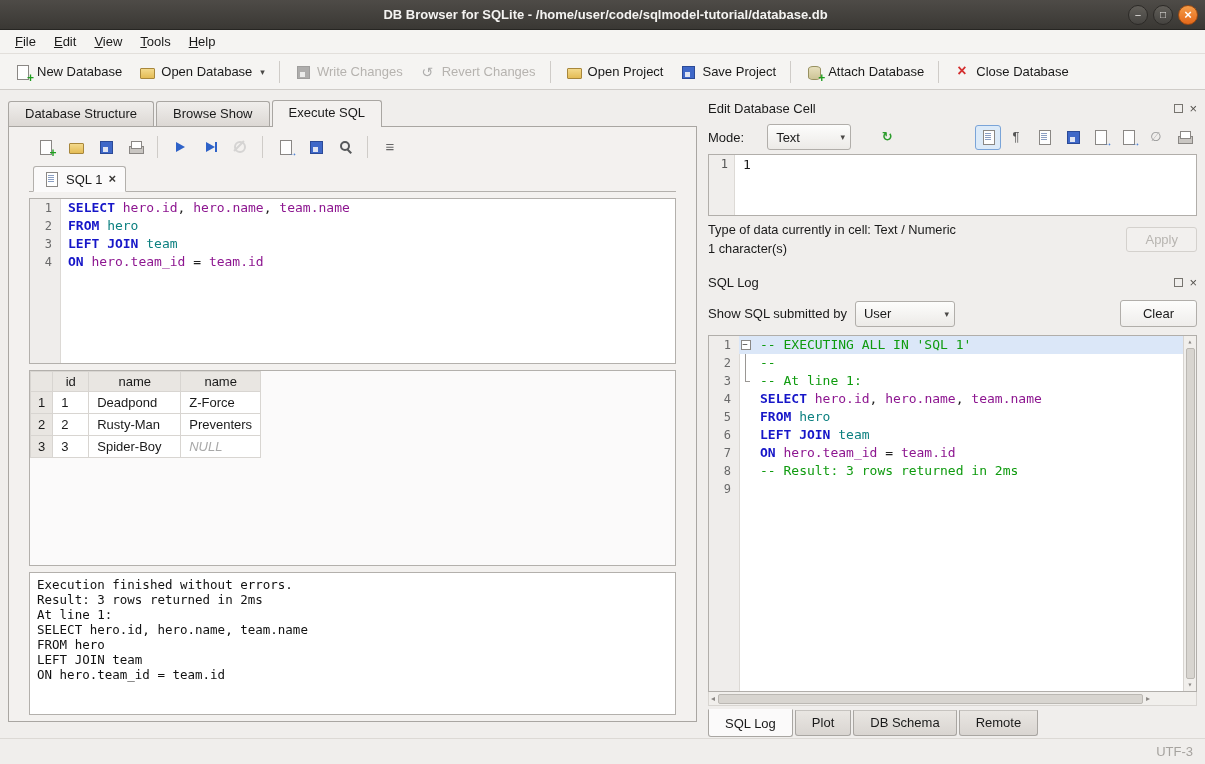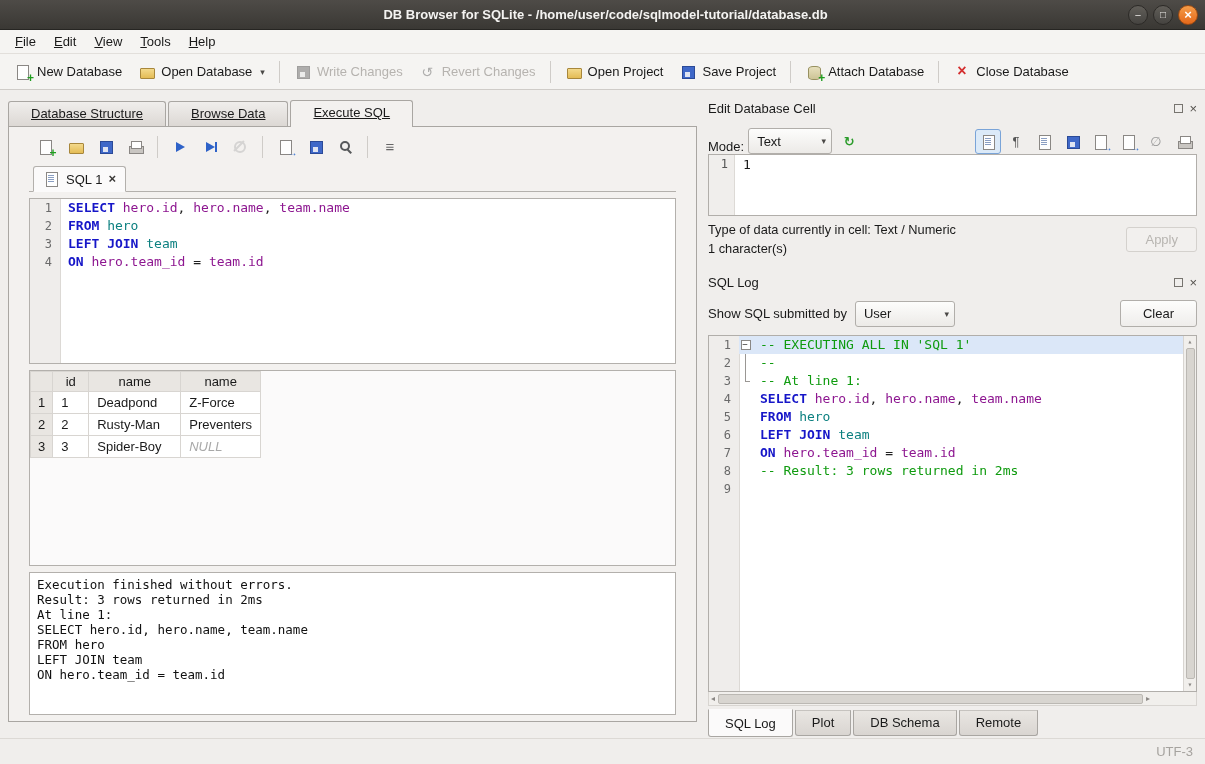--- a/index.html
+++ b/index.html
@@ -58,22 +58,22 @@
   .wrap::before{content:"¶";color:#555;}
   .nullg::before{content:"∅";color:#999;}
 
   
   .main{flex:1;display:flex;min-height:0;}
   .left{width:702px;flex:none;display:flex;flex-direction:column;min-height:0;padding:8px 5px 16px 8px;}
   .right{flex:1;display:flex;flex-direction:column;min-width:0;min-height:0;padding:6px 8px 0 6px;}
 
   
   .mtabs{height:28px;flex:none;display:flex;align-items:flex-end;}
-  .mtab{padding:4px 22px 5px;border:1px solid #a9a6a2;border-bottom:none;border-radius:3px 3px 0 0;
-        background:linear-gradient(#f0eeec,#dcd8d4);margin-right:2px;white-space:nowrap;text-decoration:underline;}
+  .mtab{padding:4px 16px 5px;border:1px solid #a9a6a2;border-bottom:none;border-radius:3px 3px 0 0;
+        background:linear-gradient(#f0eeec,#dcd8d4);margin-right:2px;white-space:nowrap;}
   .mtab.active{background:#f3f1ef;margin-bottom:-1px;padding-bottom:7px;position:relative;z-index:2;}
   .frame{flex:1;min-height:0;border:1px solid #a9a6a2;background:#f3f1ef;display:flex;flex-direction:column;padding:4px 20px 6px;}
   .sqltb{height:32px;flex:none;display:flex;align-items:center;gap:2px;padding-left:2px;}
   .tbtn2{width:28px;height:24px;display:flex;align-items:center;justify-content:center;border-radius:3px;}
   .sqltabs{height:29px;flex:none;display:flex;align-items:flex-end;border-bottom:1px solid #b3b0ac;}
   .stab{display:inline-flex;align-items:center;gap:6px;background:#fbfafa;border:1px solid #b3b0ac;border-bottom:1px solid #fbfafa;
         margin:0 0 -1px 4px;padding:4px 9px;border-radius:3px 3px 0 0;position:relative;z-index:1;}
   .tabx{color:#3a3836;font-weight:bold;font-size:13px;line-height:12px;}
 
   
@@ -111,21 +111,21 @@
   
   .mbox{flex:1;min-height:0;border:1px solid #b3b0ac;margin:6px 0 0;background:#fff;padding:4px 7px;
         font-family:"DejaVu Sans Mono","Liberation Mono",monospace;font-size:12.5px;line-height:15px;color:#111;overflow:hidden;}
 
   
   .dockhead{height:24px;flex:none;display:flex;align-items:center;}
   .dockhead .t{flex:1;}
   .dockhead.mt{margin-top:12px;}
   .dkfloat{width:9px;height:9px;border:1px solid #77746f;display:inline-block;flex:none;}
   .dkclose{font-size:13px;color:#55524e;line-height:11px;display:inline-block;margin-left:6px;flex:none;}
-  .moderow{height:34px;flex:none;display:flex;align-items:flex-end;gap:4px;}
+  .moderow{height:34px;flex:none;display:flex;align-items:center;gap:23px;}
   .combo{display:flex;align-items:center;height:26px;border:1px solid #b1aeaa;border-radius:3px;
          background:linear-gradient(#fdfdfc,#eceae7);padding:0 5px 0 8px;flex:none;}
   .combo .val{flex:1;}
   .iconbtn{width:26px;height:25px;display:flex;align-items:center;justify-content:center;border-radius:3px;border:1px solid transparent;}
   .iconbtn.active{border:1px solid #7aa4d8;background:#dceaf8;}
   .cellicons{margin-left:auto;display:flex;align-items:center;gap:2px;}
   .cellbox{height:62px;flex:none;border:1px solid #b1aeaa;background:#fff;display:flex;
            font-family:"DejaVu Sans Mono","Liberation Mono",monospace;font-size:13px;}
   .cellgut{width:26px;flex:none;background:#f0eeec;border-right:1px solid #dddad6;text-align:right;padding:2px 6px 0 0;color:#555;font-size:12px;}
   .cellcontent{padding:2px 8px;white-space:pre;}
@@ -213,21 +213,21 @@
         <span class="ic icchar closex"></span>
         <span>Close Database</span>
       </div>
     </div>
 
   <div class="main">
 
     <div class="left">
       <div class="mtabs">
           <div class="mtab">Database Structure</div>
-          <div class="mtab">Browse Data</div>
+          <div class="mtab">Browse Show</div>
           <div class="mtab active">Execute SQL</div>
         </div>
       <div class="frame">
         <div class="sqltb">
             <span class="tbtn2">
               <span class="ic icdoc bplus"></span>
             </span>
             <span class="tbtn2">
               <span class="ic icfolder"></span>
             </span>

